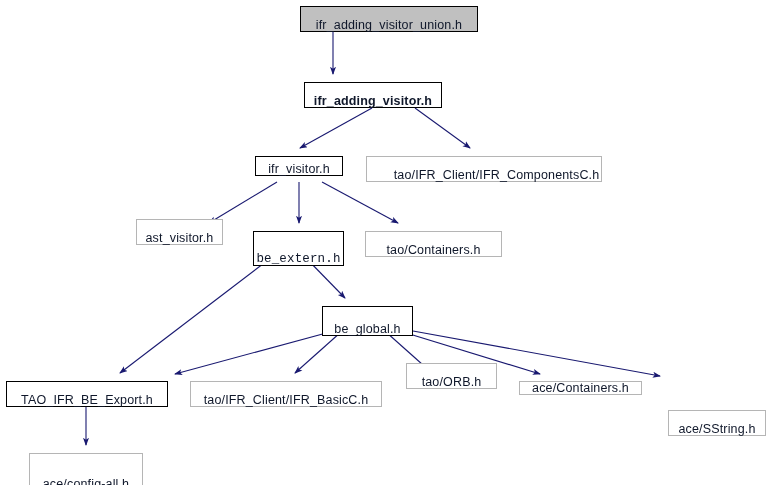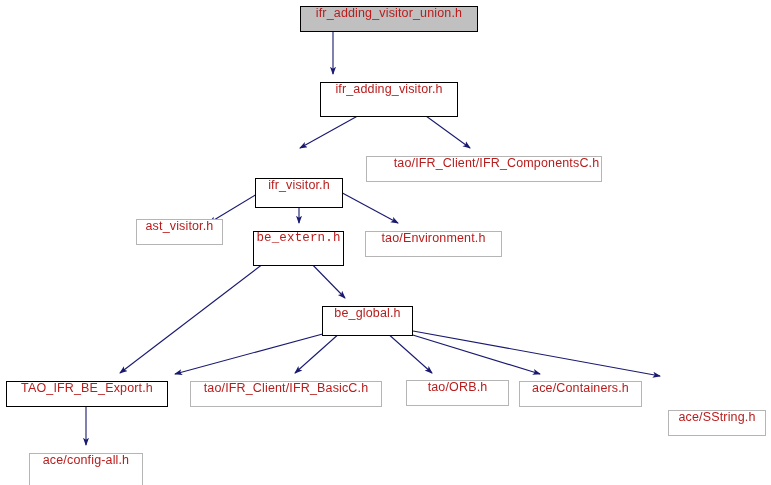--- a/index.html
+++ b/index.html
@@ -20,26 +20,26 @@
     left: 0;
     top: 0;
     width: 771px;
     height: 485px;
     pointer-events: none;
   }
   .gnode {
     position: absolute;
     box-sizing: border-box;
     display: flex;
-    align-items: flex-start;
+    align-items: flex-end;
     justify-content: center;
     white-space: nowrap;
     font-size: 12.5px;
     line-height: 1;
-    color: #b91c1c;
+    color: #0f172a;
     letter-spacing: 0.15px;
     background: #ffffff;
     border: 1px solid #b5b5b5;
     z-index: 2;
   }
   .gnode.hard {
     border: 1px solid #000000;
   }
   .gnode.root {
     background: #c0c0c0;
@@ -72,51 +72,51 @@
         <path d="M 403,332 L 540,374"></path>
         <path d="M 413,331 L 660,376"></path>
         <path d="M 86,407 L 86,445"></path>
       </g>
   </svg>
 
   <div id="nodes-group">
       <div class="gnode root" style="left: 300px; top: 6px; width: 178px; height: 26px;">
         <span>ifr_adding_visitor_union.h</span>
       </div>
-      <div class="gnode hard" style="left: 320px; top: 82px; width: 138px; height: 35px;">
+      <div class="gnode hard" style="left: 304px; top: 82px; width: 138px; height: 26px; font-weight: bold;">
         <span>ifr_adding_visitor.h</span>
       </div>
-      <div class="gnode hard" style="left: 255px; top: 156px; width: 88px; height: 30px; margin-top: 22px;">
+      <div class="gnode hard" style="left: 255px; top: 156px; width: 88px; height: 20px;">
         <span>ifr_visitor.h</span>
       </div>
       <div class="gnode" style="left: 366px; top: 156px; width: 236px; height: 26px; padding-left: 25px;">
         <span>tao/IFR_Client/IFR_ComponentsC.h</span>
       </div>
       <div class="gnode" style="left: 136px; top: 219px; width: 87px; height: 26px;">
         <span>ast_visitor.h</span>
       </div>
       <div class="gnode hard" style="left: 253px; top: 231px; width: 91px; height: 35px; font-family: Liberation Mono, monospace;">
         <span>be_extern.h</span>
       </div>
       <div class="gnode" style="left: 365px; top: 231px; width: 137px; height: 26px;">
-        <span>tao/Environment.h</span>
+        <span>tao/Containers.h</span>
       </div>
       <div class="gnode hard" style="left: 322px; top: 306px; width: 91px; height: 30px;">
         <span>be_global.h</span>
       </div>
       <div class="gnode hard" style="left: 6px; top: 381px; width: 162px; height: 26px;">
         <span>TAO_IFR_BE_Export.h</span>
       </div>
       <div class="gnode" style="left: 190px; top: 381px; width: 192px; height: 26px;">
         <span>tao/IFR_Client/IFR_BasicC.h</span>
       </div>
-      <div class="gnode" style="left: 406px; top: 380px; width: 103px; height: 26px;">
+      <div class="gnode" style="left: 406px; top: 363px; width: 91px; height: 26px;">
         <span>tao/ORB.h</span>
       </div>
-      <div class="gnode" style="left: 519px; top: 381px; width: 123px; height: 26px;">
+      <div class="gnode" style="left: 519px; top: 381px; width: 123px; height: 14px;">
         <span>ace/Containers.h</span>
       </div>
       <div class="gnode" style="left: 668px; top: 381px; width: 98px; height: 26px; margin-top: 29px;">
         <span>ace/SString.h</span>
       </div>
       <div class="gnode" style="left: 29px; top: 453px; width: 114px; height: 38px;">
         <span>ace/config-all.h</span>
       </div>
     </div>
 

